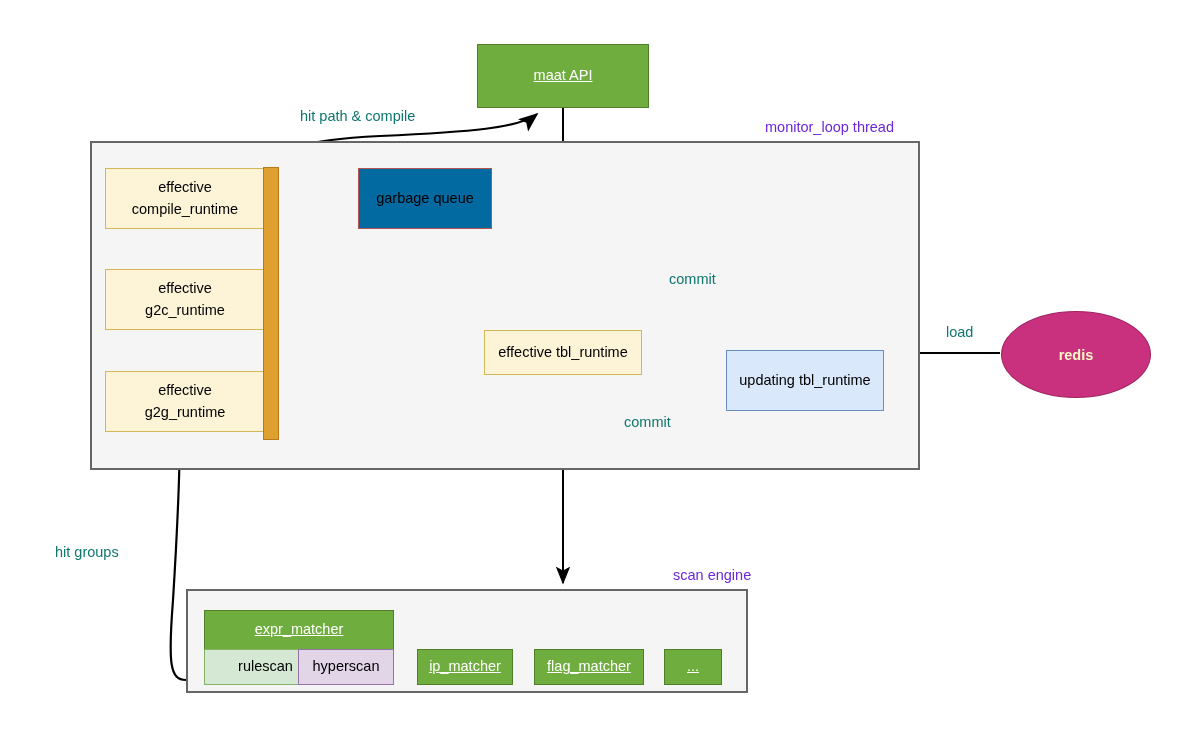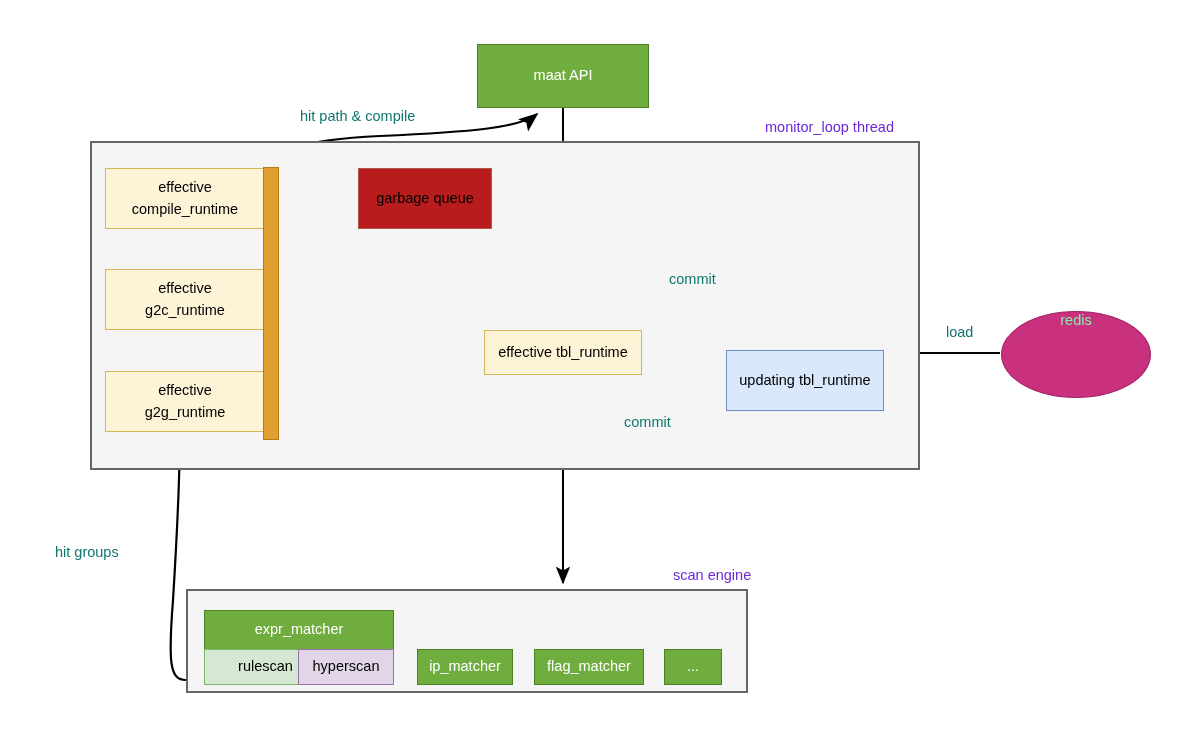--- a/index.html
+++ b/index.html
@@ -60,23 +60,24 @@
   }
   .box-yellow {
     background: #fdf3d7;
     border: 1.6px solid #d6b656;
     justify-content: center;
   }
   .box-green {
     background: #6fad3f;
     border: 1.6px solid #4f7f27;
     color: #ffffff;
+    text-decoration: underline;
   }
   .box-red {
-    background: #b91c1c;
+    background: #0369a1;
     border: 1.6px solid #b25450;
     justify-content: center;
   }
   .box-blue {
     background: #dae8fc;
     border: 1.6px solid #6c8ebf;
   }
   .box-lightgreen {
     background: #d5e8d4;
     border: 1.6px solid #82b366;
@@ -91,24 +92,26 @@
     background: #e0a030;
     border: 1.6px solid #b9791b;
     z-index: 6;
   }
   .ellipse-redis {
     position: absolute;
     background: #c9307e;
     border: 1.6px solid #a02462;
     border-radius: 50%;
     display: flex;
-    justify-content: center;
-    color: #86efac;
+    align-items: center;
+    justify-content: center;
+    color: #fef9c3;
     font-size: 14.5px;
     z-index: 5;
+    font-weight: bold;
   }
   .nline { display: block; }
 </style>
 </head>
 <body>
 
 <div id="canvas">
 
   <div class="container-box" style="left:90px; top:141px; width:830px; height:329px;"></div>
   <div class="container-label" style="left:765px; top:119px;">monitor_loop thread</div>

